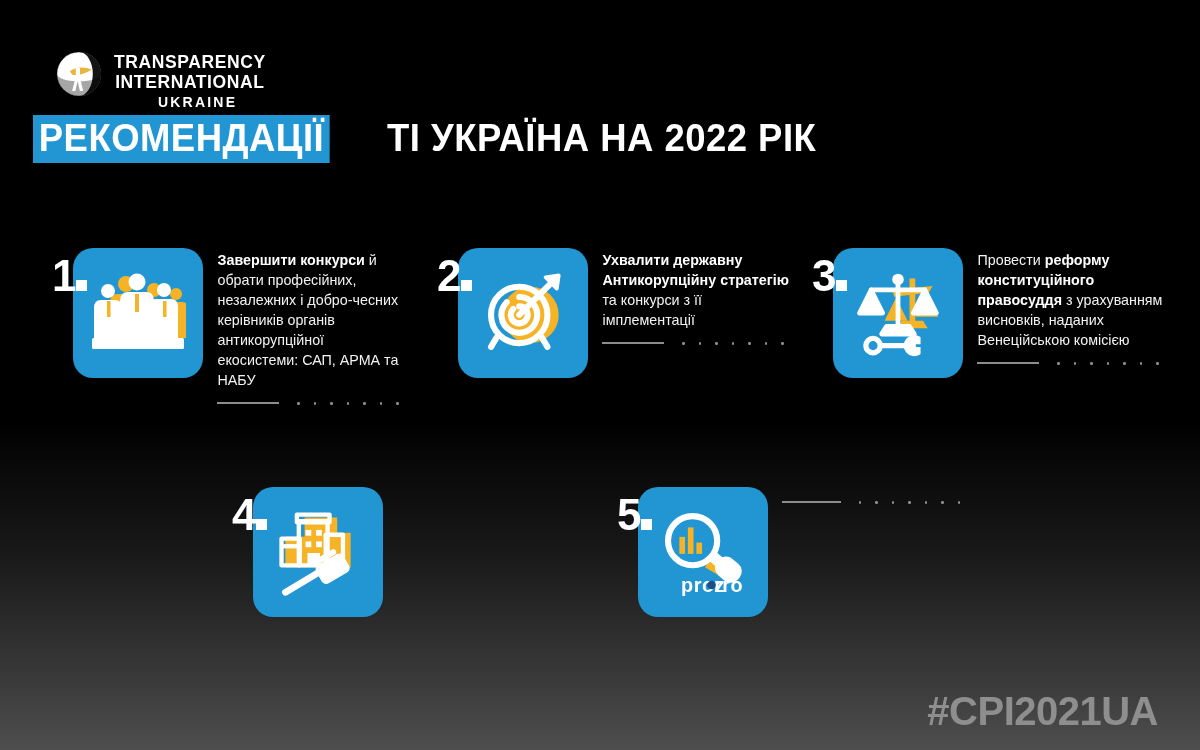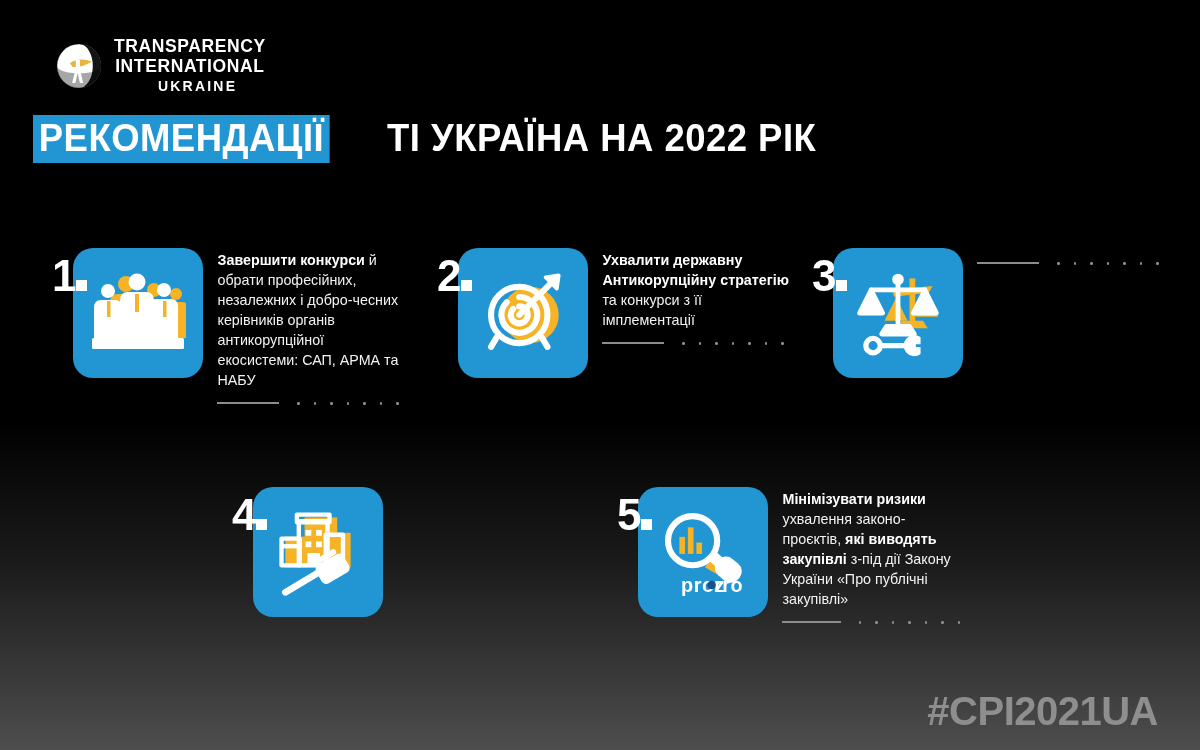--- a/index.html
+++ b/index.html
@@ -38,20 +38,21 @@
     top: 38px;
     display: flex;
     align-items: center;
     gap: 12px;
   }
   #logo-emblem { width: 46px; height: 46px; display: block; }
   #logo-words {
     display: flex;
     flex-direction: column;
     line-height: 1.0;
+    margin-top: 16px;
   }
   .logo-line1, .logo-line2 {
     color: #ffffff;
     font-weight: bold;
     font-size: 17.5px;
     letter-spacing: 0.6px;
   }
   .logo-line2 { margin-top: 2px; text-align: center; }
   .logo-line3 {
     color: #ffffff;
@@ -320,20 +321,21 @@
           <circle cx="50" cy="15" r="6" fill="#ffffff"></circle>
           <g stroke="#ffffff" stroke-width="5.5" fill="none" stroke-linecap="round">
             <circle cx="24" cy="84" r="7.5"></circle>
             <path d="M32 84 H66"></path>
             <path d="M72 76 a9.5 9.5 0 1 0 0 16 l0 -5 l-6 0 l0 -6 l6 0 z" fill="#ffffff" stroke-width="3"></path>
           </g>
         </svg>
       </span>
     </div>
     <div class="card-text">
+      <div><span>Провести </span><b>реформу конституційного правосуддя</b><span> з урахуванням висновків, наданих Венеційською комісією</span></div>
       <div class="divider">
         <span class="dash"></span>
         <span class="dots">
             <i></i>
             <i></i>
             <i></i>
             <i></i>
             <i></i>
             <i></i>
             <i></i>
@@ -395,21 +397,20 @@
             <rect x="72" y="46" width="26" height="20" rx="9" fill="#ffffff" stroke="#ffffff" stroke-width="3"></rect>
           </g>
           <text x="55" y="92" font-family="Liberation Sans, sans-serif" font-size="21" font-weight="bold" fill="#ffffff" text-anchor="middle" letter-spacing="0.5">proz</text>
           <text x="55" y="92" font-family="Liberation Sans, sans-serif" font-size="21" font-weight="bold" fill="#ffffff" text-anchor="middle" letter-spacing="0.5" opacity="0"></text>
           <text x="82" y="92" font-family="Liberation Sans, sans-serif" font-size="21" font-weight="bold" fill="#ffffff" text-anchor="middle" letter-spacing="0.5">rro</text>
           <circle cx="64" cy="85" r="4.5" fill="#1a4f8a"></circle>
         </svg>
       </span>
     </div>
     <div class="card-text">
-      <div><b>Мінімізувати ризики</b><span> ухвалення законо-проєктів, </span><b>які виводять закупівлі</b><span> з-під дії Закону України «Про публічні закупівлі»</span></div>
       <div class="divider">
         <span class="dash"></span>
         <span class="dots">
             <i></i>
             <i></i>
             <i></i>
             <i></i>
             <i></i>
             <i></i>
             <i></i>

